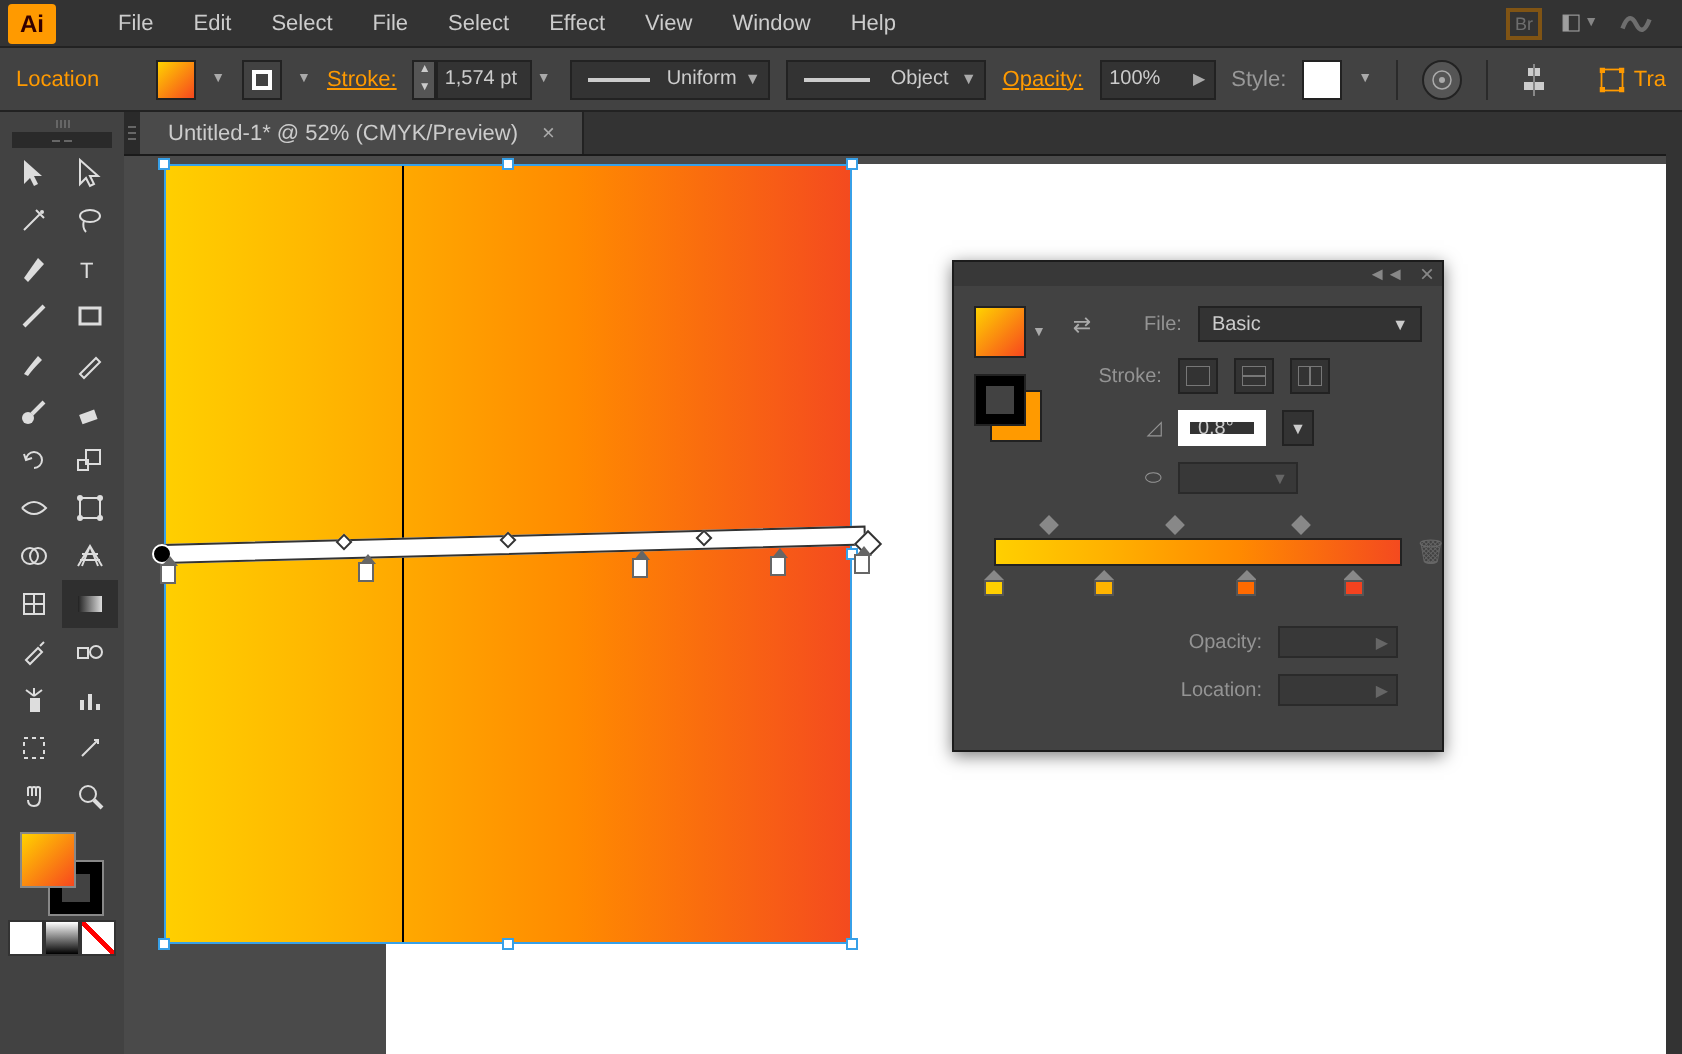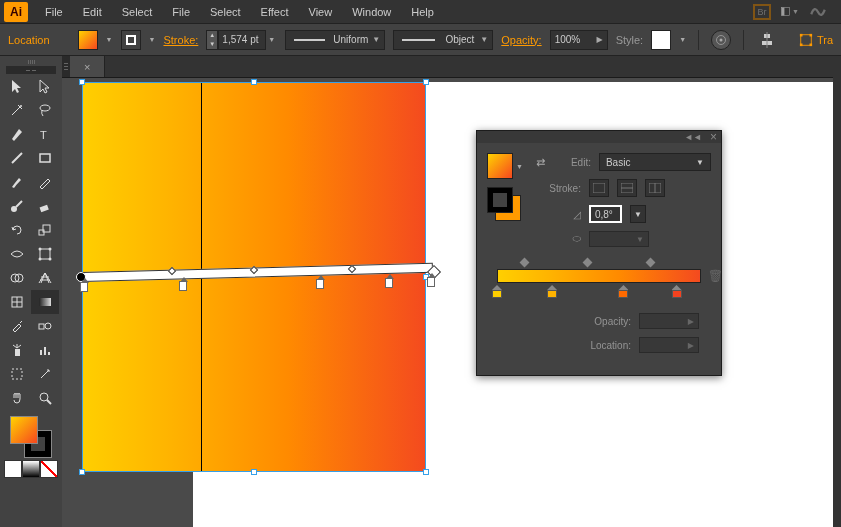--- a/index.html
+++ b/index.html
@@ -1,20 +1,20 @@
 <!DOCTYPE html>
 <html><head>
 <meta charset="utf-8">
 <style>
   * { box-sizing: border-box; margin: 0; padding: 0; font-family: "Segoe UI", Tahoma, sans-serif; font-size: 11px; color: #ccc; }
   body { background: #333; width: 841px; height: 527px; overflow: hidden; position: relative; }
   
   
   .menubar { height: 24px; background: #333; display: flex; align-items: center; padding: 0 4px; gap: 2px; border-bottom: 1px solid #222; }
-  .app-icon { width: 24px; height: 20px; background: #ff9a00; color: #330000; font-weight: bold; font-size: 12px; display: flex; align-items: center; justify-content: center; border-radius: 2px; margin-right: 6px; }
+  .app-icon { width: 24px; height: 20px; background: #ff9a00; color: #330000; font-weight: bold; font-size: 12px; display: flex; align-items: center; justify-content: center; border-radius: 2px; margin-right: 20px; }
   .menu-item { padding: 3px 9px; cursor: default; }
   .menubar-right { margin-left: auto; display: flex; align-items: center; gap: 10px; padding-right: 10px; }
   .menubar-icon { width: 18px; height: 16px; display:flex; align-items:center; justify-content:center; opacity:0.7; }
   
   
   .controlbar { height: 32px; background: #424242; display: flex; align-items: center; padding: 0 8px; gap: 8px; border-bottom: 1px solid #222; }
   .tool-label { color: #ff9a00; font-size: 11px; margin-right: 20px; }
   .swatch { width: 20px; height: 20px; border: 1px solid #222; }
   .swatch.grad { background: linear-gradient(135deg,#ffd200,#f7471e); }
   .stroke-swatch { width: 20px; height: 20px; border:1px solid #222; display:flex; align-items:center; justify-content:center; background:#424242;}
@@ -85,21 +85,21 @@
   .panel-label { width:48px; text-align:right; color:#949494; font-size:10px;}
   .grad-preview-big { width:26px; height:26px; background:linear-gradient(135deg,#ffd200,#f7471e); border:1px solid #222;}
   .grad-preview-wrap { position:relative; width:34px; height:34px;}
   .grad-preview-wrap .back { position:absolute; bottom:0; right:0; width:26px; height:26px; background:#ff9a00; border:1px solid #222;}
   .grad-preview-wrap .front { position:absolute; top:0; left:0; width:26px; height:26px; background:#000; border:1px solid #222;}
   .grad-preview-wrap .front::after{content:"";position:absolute;top:5px;left:5px;right:5px;bottom:5px;background:#424242;}
   .wide-dd { flex:1; height:18px; background:#333; border:1px solid #222; display:flex; align-items:center; padding:0 6px; justify-content:space-between;}
   .wide-dd span:first-child{font-size:10px;}
   .wide-dd .caret{font-size:8px;}
   .btn-sq { width:20px; height:18px; background:#333; border:1px solid #222; display:flex; align-items:center; justify-content:center; font-size:9px;}
-  .angle-input { width:33px; height:18px; background:#333; border:2px solid #ffffff; color:#ccc; padding:0 4px; font-size:10px;}
+  .angle-input { width:44px; height:18px; background:#333; border:6px solid #ffffff; color:#ccc; padding:0 4px; font-size:10px;}
   .slider-track { position:relative; height:40px; margin:4px 2px 0 2px;}
   .slider-diamonds { position:absolute; top:0; left:8px; right:8px; height:8px;}
   .slider-diamonds .dm { position:absolute; width:7px; height:7px; background:#888; transform:rotate(45deg); top:0;}
   .slider-grad { position:absolute; top:10px; left:8px; right:8px; height:14px; background:linear-gradient(90deg,#ffcf00 0%,#ffb400 25%,#ff8a00 60%,#f44a1f 100%); border:1px solid #222;}
   .slider-trash { position:absolute; right:-14px; top:10px; font-size:12px; color:#666;}
   .slider-stops { position:absolute; top:24px; left:8px; right:8px; height:14px;}
   .stop { position:absolute; width:10px; height:12px; top:2px;}
   .stop .cap{width:10px;height:5px;background:#888; clip-path:polygon(50% 0,100% 100%,0 100%);}
   .stop .body{width:10px;height:8px;border:1px solid #555;}
   .panel-row.lower { justify-content:flex-end; padding-right:12px;}
@@ -394,20 +394,21 @@
   </div>
 
   <div class="main">
     <div class="tabrow">
       <div class="handle">
           <div></div>
           <div></div>
           <div></div>
         </div>
       <div class="doc-tab">
+        <span>Untitled-1* @ 52% (CMYK/Preview)</span>
         <span class="close">×</span>
       </div>
     </div>
     <div class="canvas-wrap">
       <div class="artboard-area">
         <div class="canvas-white"></div>
         <div class="rect-shape"></div>
 
         <div class="mid-line" style="top:4px; left:132px; width:1px; height:390px;"></div>
 
@@ -451,21 +452,21 @@
           <span style="font-size:7px;color:#aaa;">▼</span>
         </div>
         <div class="grad-preview-wrap">
           <div class="back"></div>
             <div class="front"></div>
         </div>
       </div>
       <div style="flex:1;">
         <div class="panel-row">
           <span class="reverse-icon">⇄</span>
-          <span class="panel-label" style="width:32px;">Edit:</span>
+          <span class="panel-label" style="width:32px;">File:</span>
           <div class="wide-dd">
             <span>Basic</span>
               <span class="caret">▼</span>
           </div>
         </div>
         <div class="panel-row">
           <span class="panel-label">Stroke:</span>
           <div class="btn-sq">
               <svg width="12" height="10">
                 <rect width="12" height="10" fill="none" stroke="#777"></rect>

